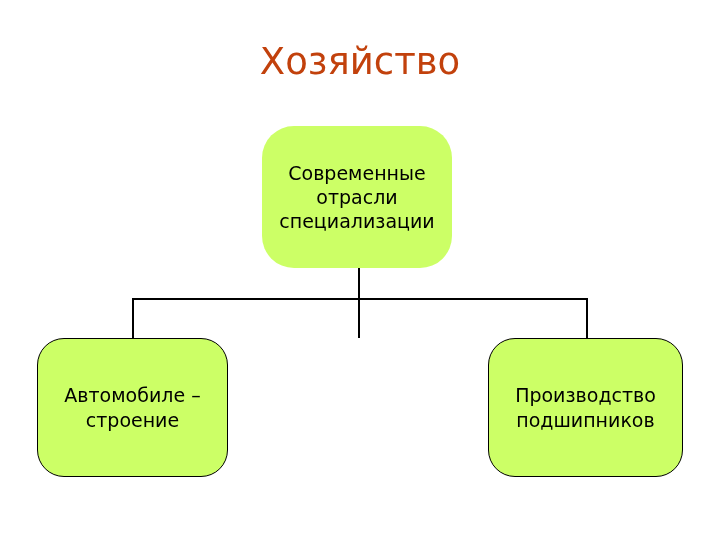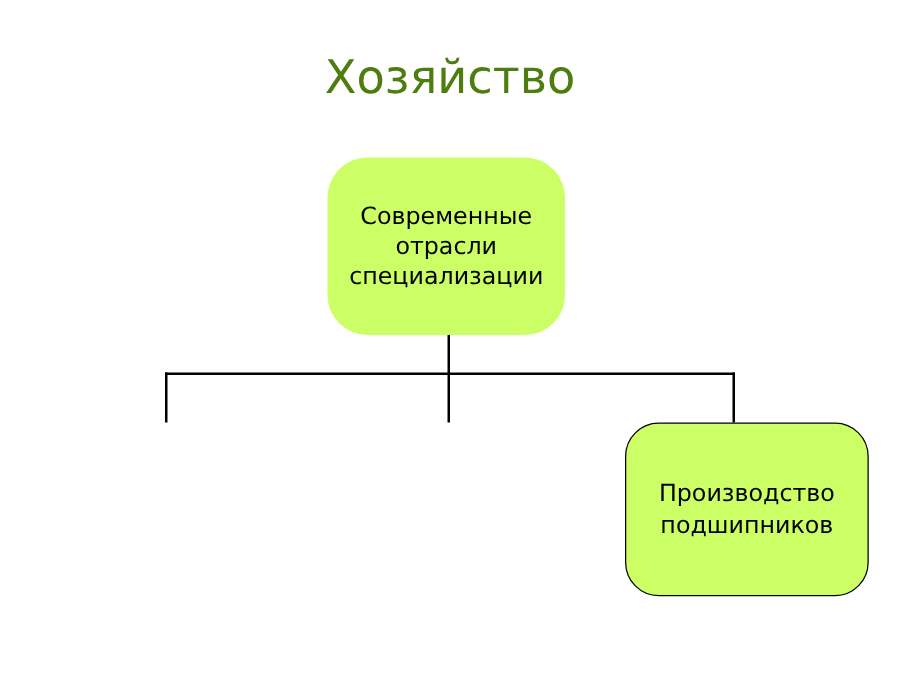--- a/index.html
+++ b/index.html
@@ -18,21 +18,21 @@
     background: #ffffff;
   }
   .slide-title {
     position: absolute;
     left: 0;
     top: 40px;
     width: 720px;
     text-align: center;
     font-size: 37px;
     font-weight: 400;
-    color: #4d7c0f;
+    color: #c2410c;
     letter-spacing: 0px;
   }
   .node {
     position: absolute;
     display: flex;
     align-items: center;
     justify-content: center;
     text-align: center;
     background: #ccff66;
     color: #000000;
@@ -50,21 +50,21 @@
     border: none;
   }
   .node-child {
     border: 1px solid #000000;
     border-radius: 27px;
     top: 338px;
     height: 139px;
   }
   .node-child-1 { left: 37px;  width: 191px; }
   .node-child-2 { left: 265px; width: 190px; }
-  .node-child-3 { left: 500px; width: 195px; }
+  .node-child-3 { left: 488px; width: 195px; }
   .connector {
     position: absolute;
     background: #000000;
   }
   .conn-v-center { left: 358px; top: 267px; width: 2px; height: 71px; }
   .conn-h        { left: 132px; top: 298px; width: 456px; height: 2px; }
   .conn-v-left   { left: 132px; top: 298px; width: 2px; height: 40px; }
   .conn-v-right  { left: 586px; top: 298px; width: 2px; height: 40px; }
 </style>
 </head>
@@ -76,18 +76,20 @@
 
   <div class="connector conn-v-center"></div>
   <div class="connector conn-h"></div>
   <div class="connector conn-v-left"></div>
   <div class="connector conn-v-right"></div>
 
   <div class="node node-root">Современные
 отрасли
 специализации</div>
 
+  <div class="node node-child node-child-1">Автомобиле –
+строение</div>
 
 
   <div class="node node-child node-child-3">Производство
 подшипников</div>
 
 </div>
 
 </body></html>

